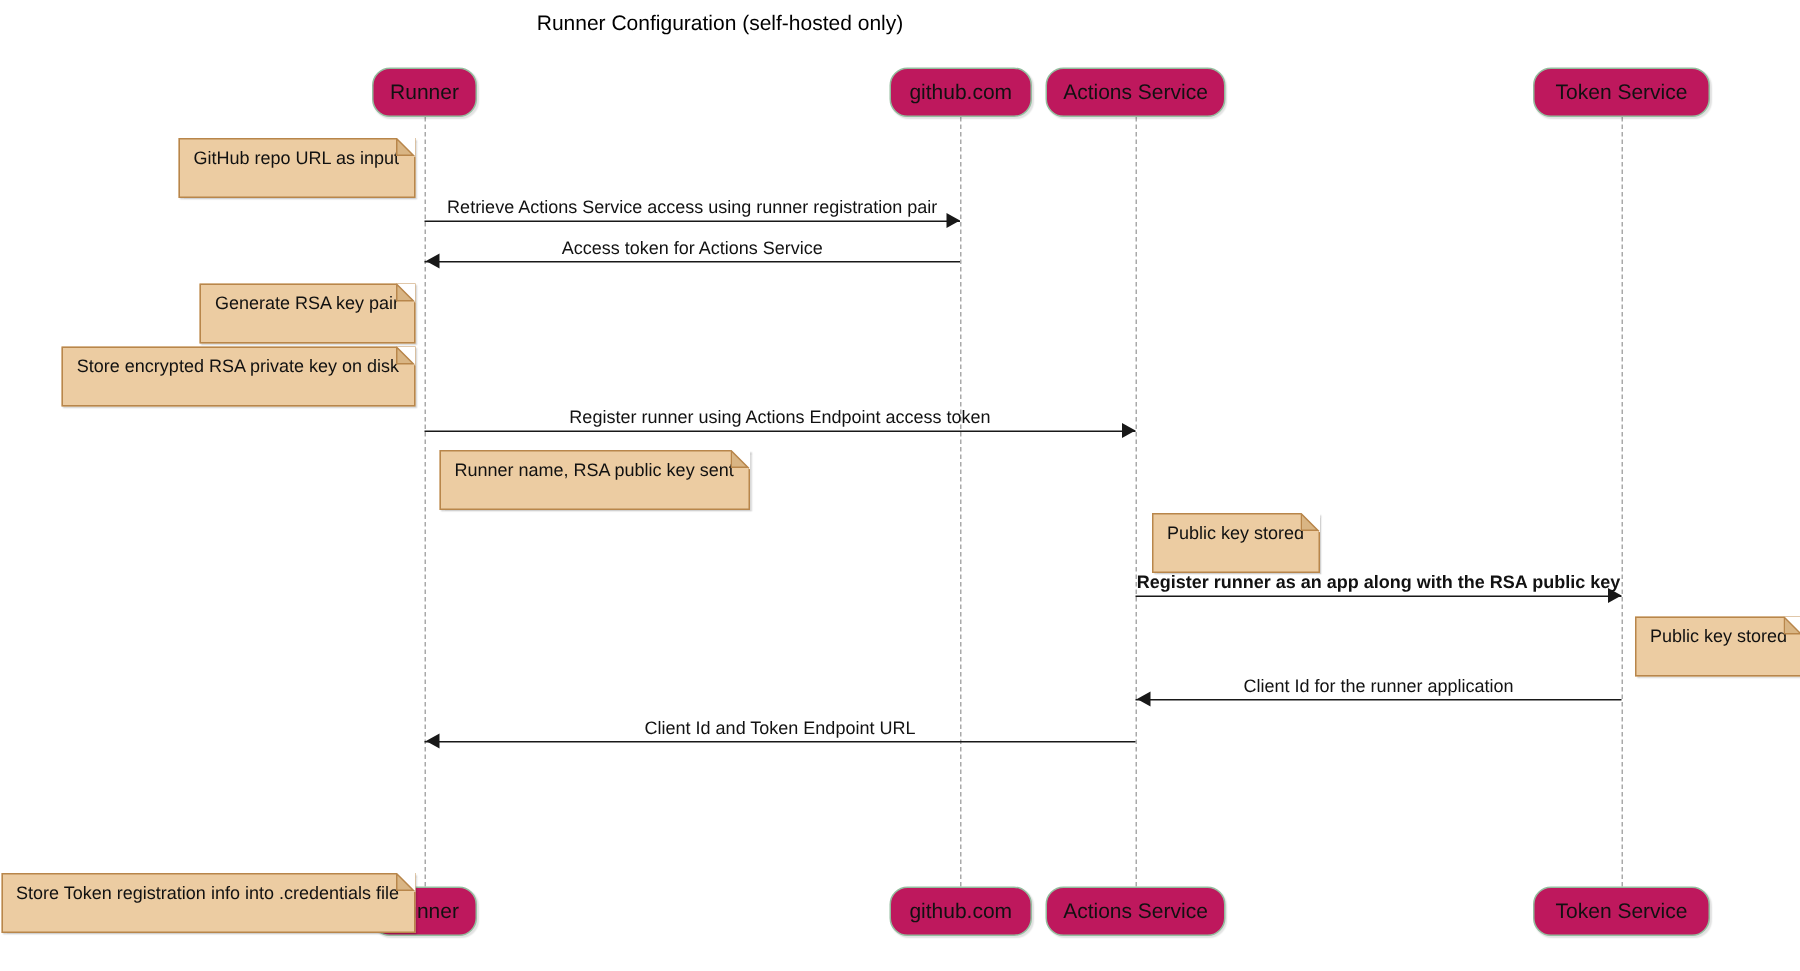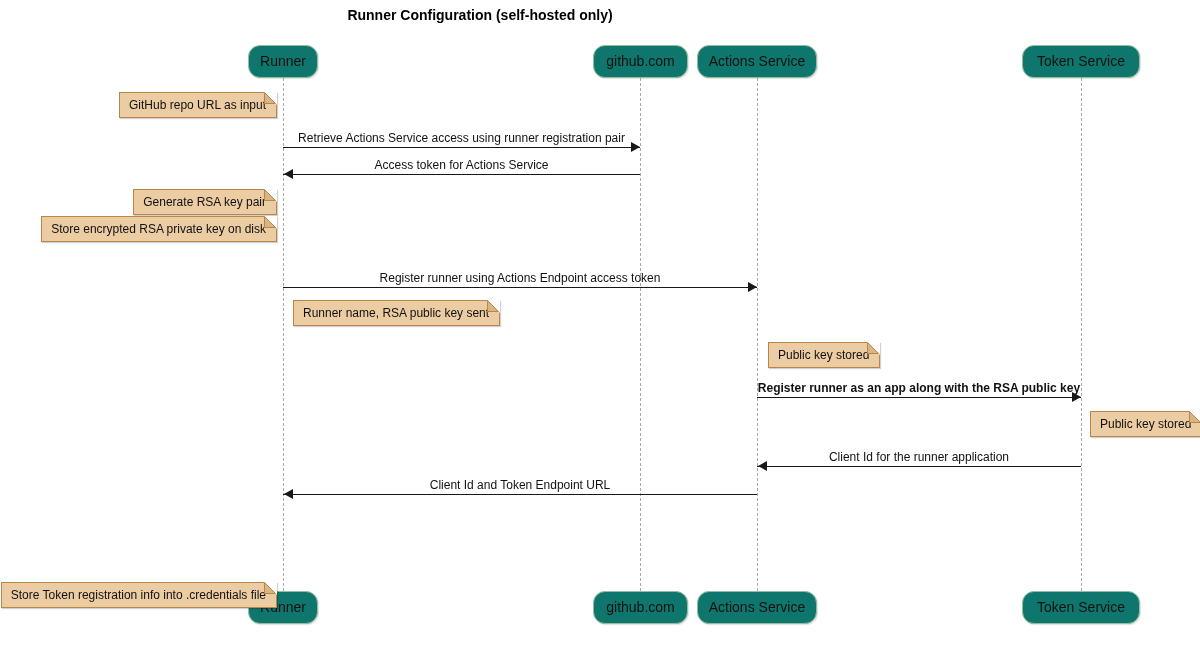--- a/index.html
+++ b/index.html
@@ -6,45 +6,45 @@
   #diagram {
     position:relative;
     width:1200px; height:647px;
     background:#ffffff;
     font-family:"Liberation Sans","DejaVu Sans",sans-serif;
     color:#181818;
     overflow:hidden;
   }
   .title {
     position:absolute; top:7px; left:0; width:960px;
-    text-align:center; font-size:14px; font-weight:bold; color:#000;
+    text-align:center; font-size:14px; font-weight:normal; color:#000;
   }
   .participant {
     position:absolute; height:33px; box-sizing:border-box;
-    background:#0f766e; border:1px solid #93BD9E; border-radius:12px;
+    background:#be185d; border:1px solid #93BD9E; border-radius:12px;
     font-size:14px; text-align:center; line-height:31px; color:#111;
     box-shadow:1px 1px 1px rgba(0,0,0,0.12);
     white-space:nowrap;
   }
   .lifeline {
     position:absolute; top:78px; height:513px; width:0;
     border-left:1px dashed #A9A9A9;
   }
   .msg-line { position:absolute; height:1px; background:#181818; }
   .msg-label {
     position:absolute; font-size:12px; text-align:center;
     color:#121212; white-space:nowrap;
   }
   .arrow { position:absolute; width:0; height:0; border-style:solid; }
   .arrow.right { border-width:5px 0 5px 9px; border-color:transparent transparent transparent #181818; }
   .arrow.left  { border-width:5px 9px 5px 0; border-color:transparent #181818 transparent transparent; }
   .note {
     position:absolute; box-sizing:border-box;
     background:#ECCCA2; border:1px solid #B8864B;
-    padding:5px 10px 5px 9px; font-size:12px; color:#111;
+    padding:5px 10px 19px 9px; font-size:12px; color:#111;
     box-shadow:1px 1px 1px rgba(0,0,0,0.18);
     white-space:nowrap;
   }
   .note .fold { position:absolute; top:-1px; right:-1px; }
 </style>
 </head>
 <body>
 
 <div id="diagram">
 
@@ -98,21 +98,21 @@
   </div>
 
   <div class="note" style="right:923px; top:189px;text-align:center;">
     <svg class="fold" width="13" height="13">
         <polygon points="0,0 13,13 13,0" fill="#ffffff"></polygon>
         <polygon points="0.5,0.5 11.5,11.5 0.5,11.5" fill="#D9B584" stroke="#B8864B" stroke-width="1"></polygon>
       </svg>
     <span>Generate RSA key pair</span>
   </div>
 
-  <div class="note" style="right:923px; top:216px;">
+  <div class="note" style="right:923px; top:231px;">
     <svg class="fold" width="13" height="13">
         <polygon points="0,0 13,13 13,0" fill="#ffffff"></polygon>
         <polygon points="0.5,0.5 11.5,11.5 0.5,11.5" fill="#D9B584" stroke="#B8864B" stroke-width="1"></polygon>
       </svg>
     <span>Store encrypted RSA private key on disk</span>
   </div>
 
   <div class="note" style="left:293px; top:300px;">
     <svg class="fold" width="13" height="13">
         <polygon points="0,0 13,13 13,0" fill="#ffffff"></polygon>

